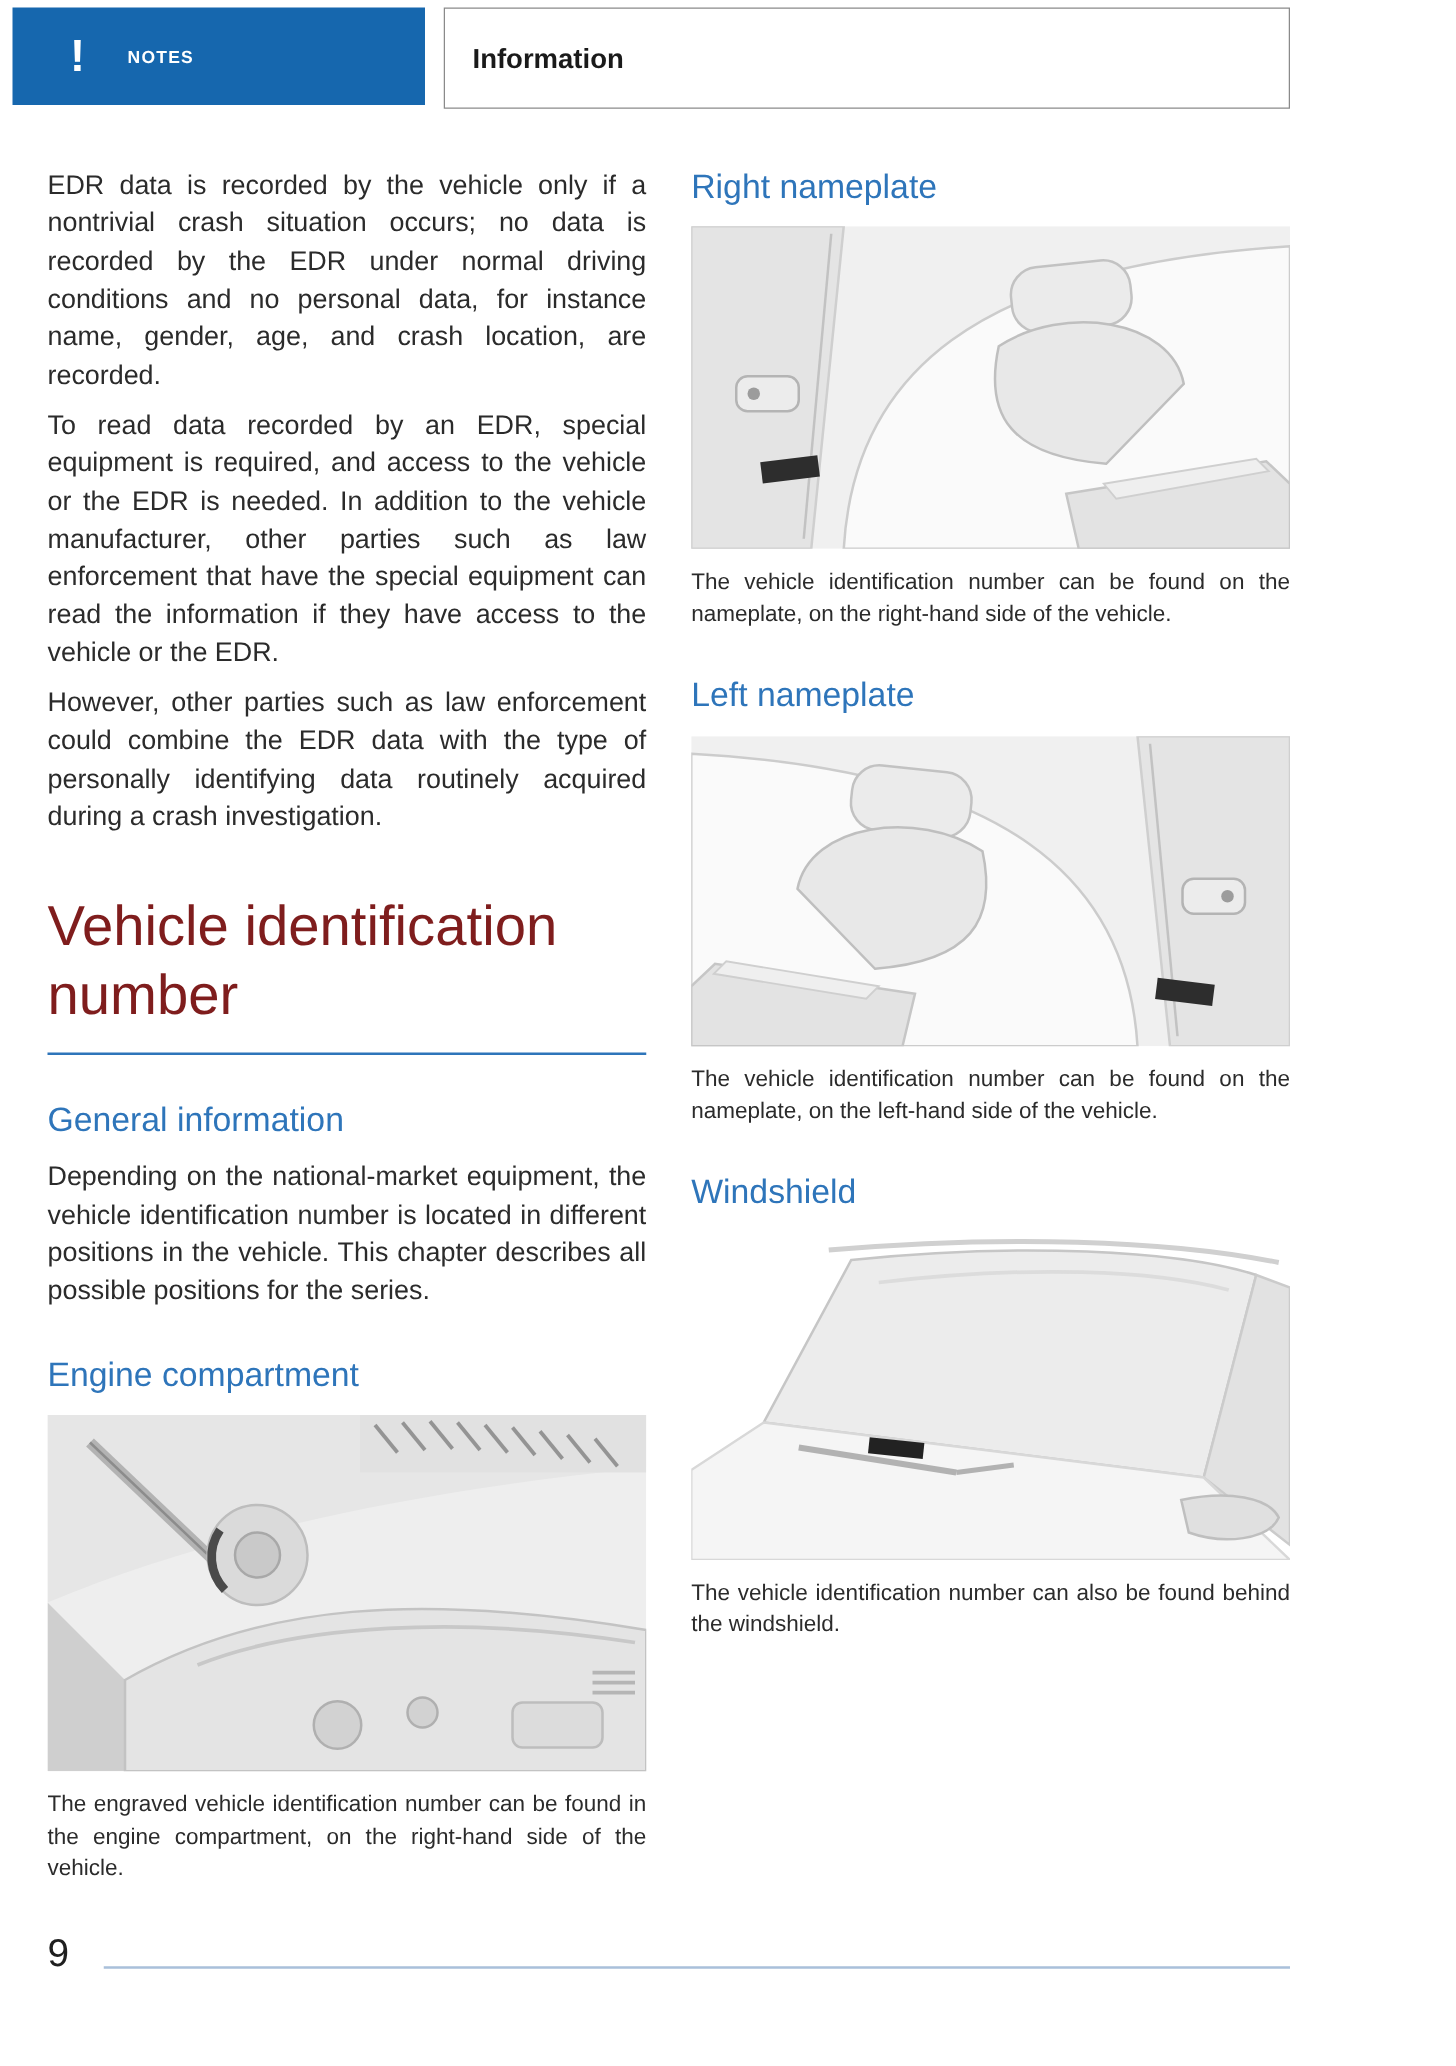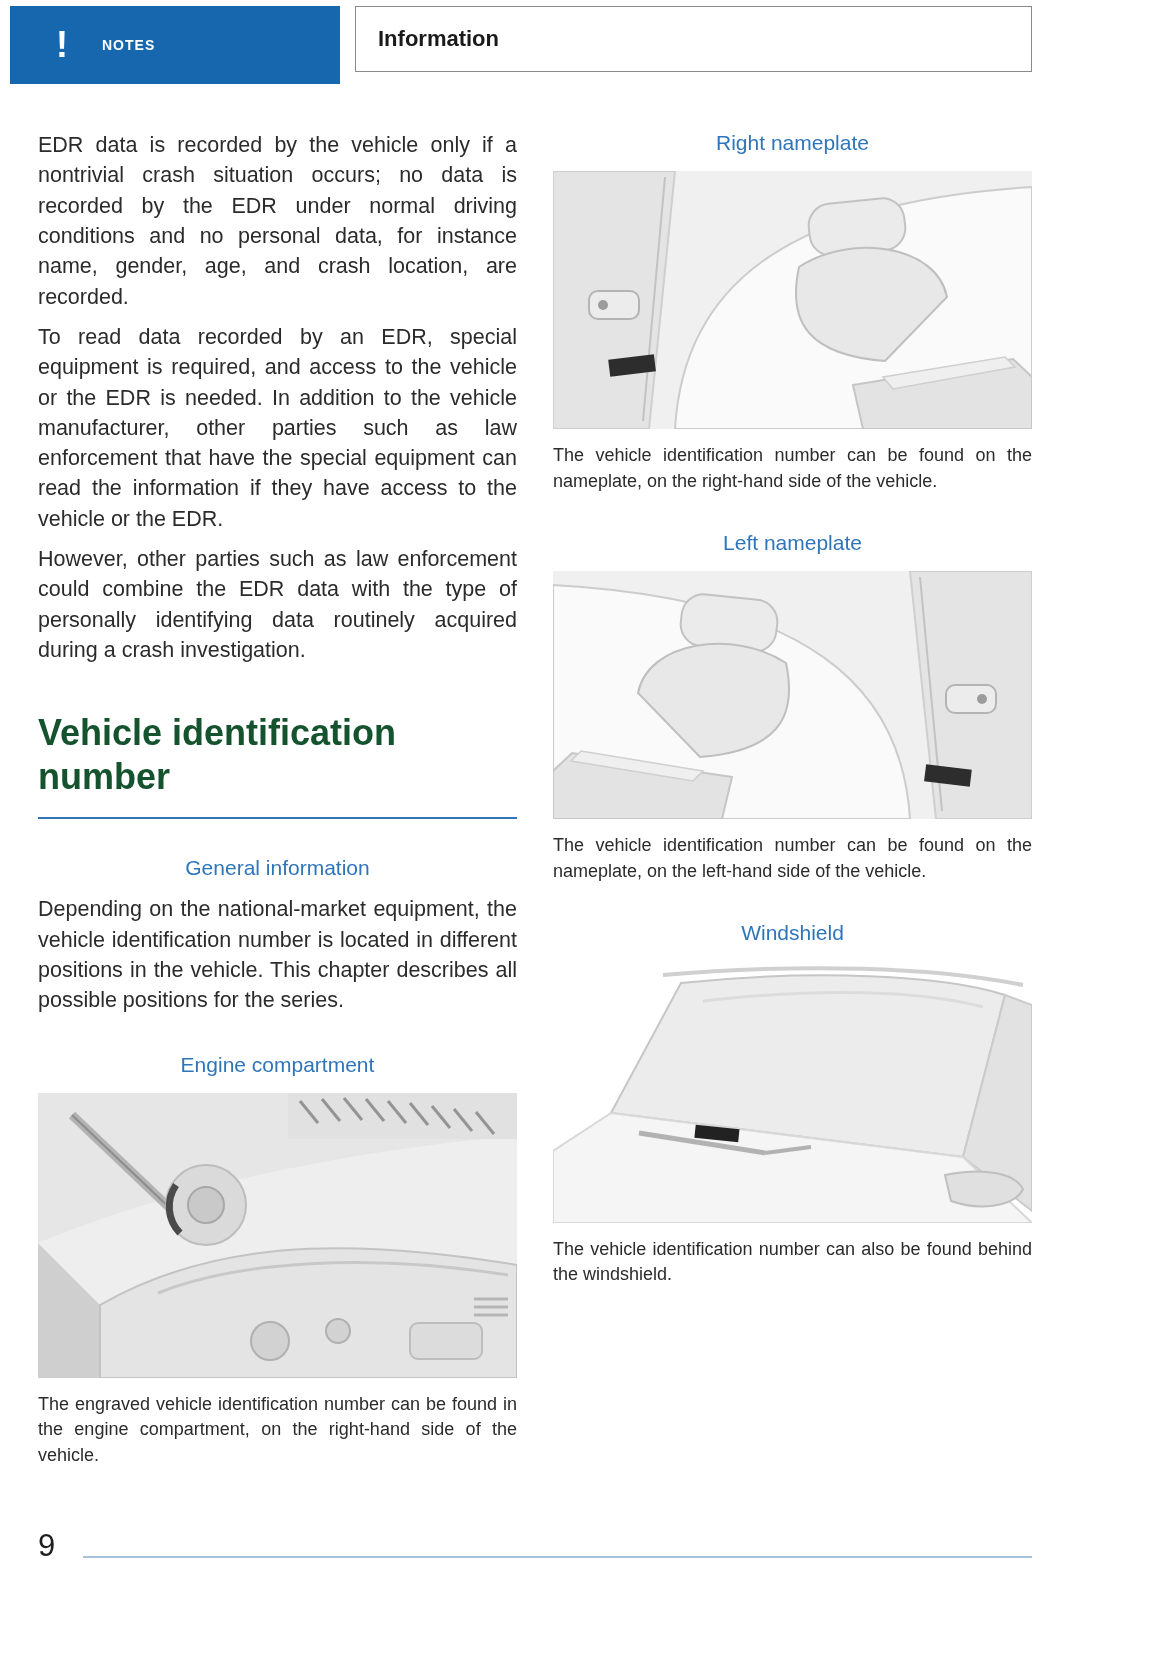--- a/index.html
+++ b/index.html
@@ -42,21 +42,21 @@
     font-weight: bold;
     line-height: 1;
   }
   .notes-label {
     font-size: 14px;
     font-weight: bold;
     letter-spacing: 1px;
   }
   .section-box {
     flex: 1;
-    height: 66px;
+    height: 81px;
     border: 1px solid #8a8a8a;
     box-sizing: border-box;
     display: flex;
     align-items: center;
     padding-left: 22px;
   }
   .section-box span {
     font-size: 22px;
     font-weight: bold;
     color: #1a1a1a;
@@ -78,35 +78,34 @@
     text-align: justify;
   }
   p.caption {
     font-size: 18px;
     line-height: 1.41;
     margin: 12px 0 0 0;
     text-align: justify;
   }
 
   h1.chapter-title {
-    font-weight: 700;
-    font-size: 36px;
+    font-weight: 400;
+    font-size: 45px;
     line-height: 1.22;
-    color: #14532d;
+    color: #7f1d1d;
     margin: 46px 0 0 0;
     padding-bottom: 18px;
     border-bottom: 2px solid #2e75ba;
   }
   h2.sub-heading {
     font-weight: 400;
-    font-size: 21px;
+    font-size: 27px;
     color: #2e75ba;
     margin: 36px 0 14px 0;
     line-height: 1.2;
-    text-align: center;
   }
   .col-right h2.sub-heading:first-child { margin-top: 0; }
 
   figure.illustration {
     margin: 16px 0 14px 0;
   }
   figure.illustration svg { display: block; width: 100%; height: auto; }
 
   
   .page-footer {

